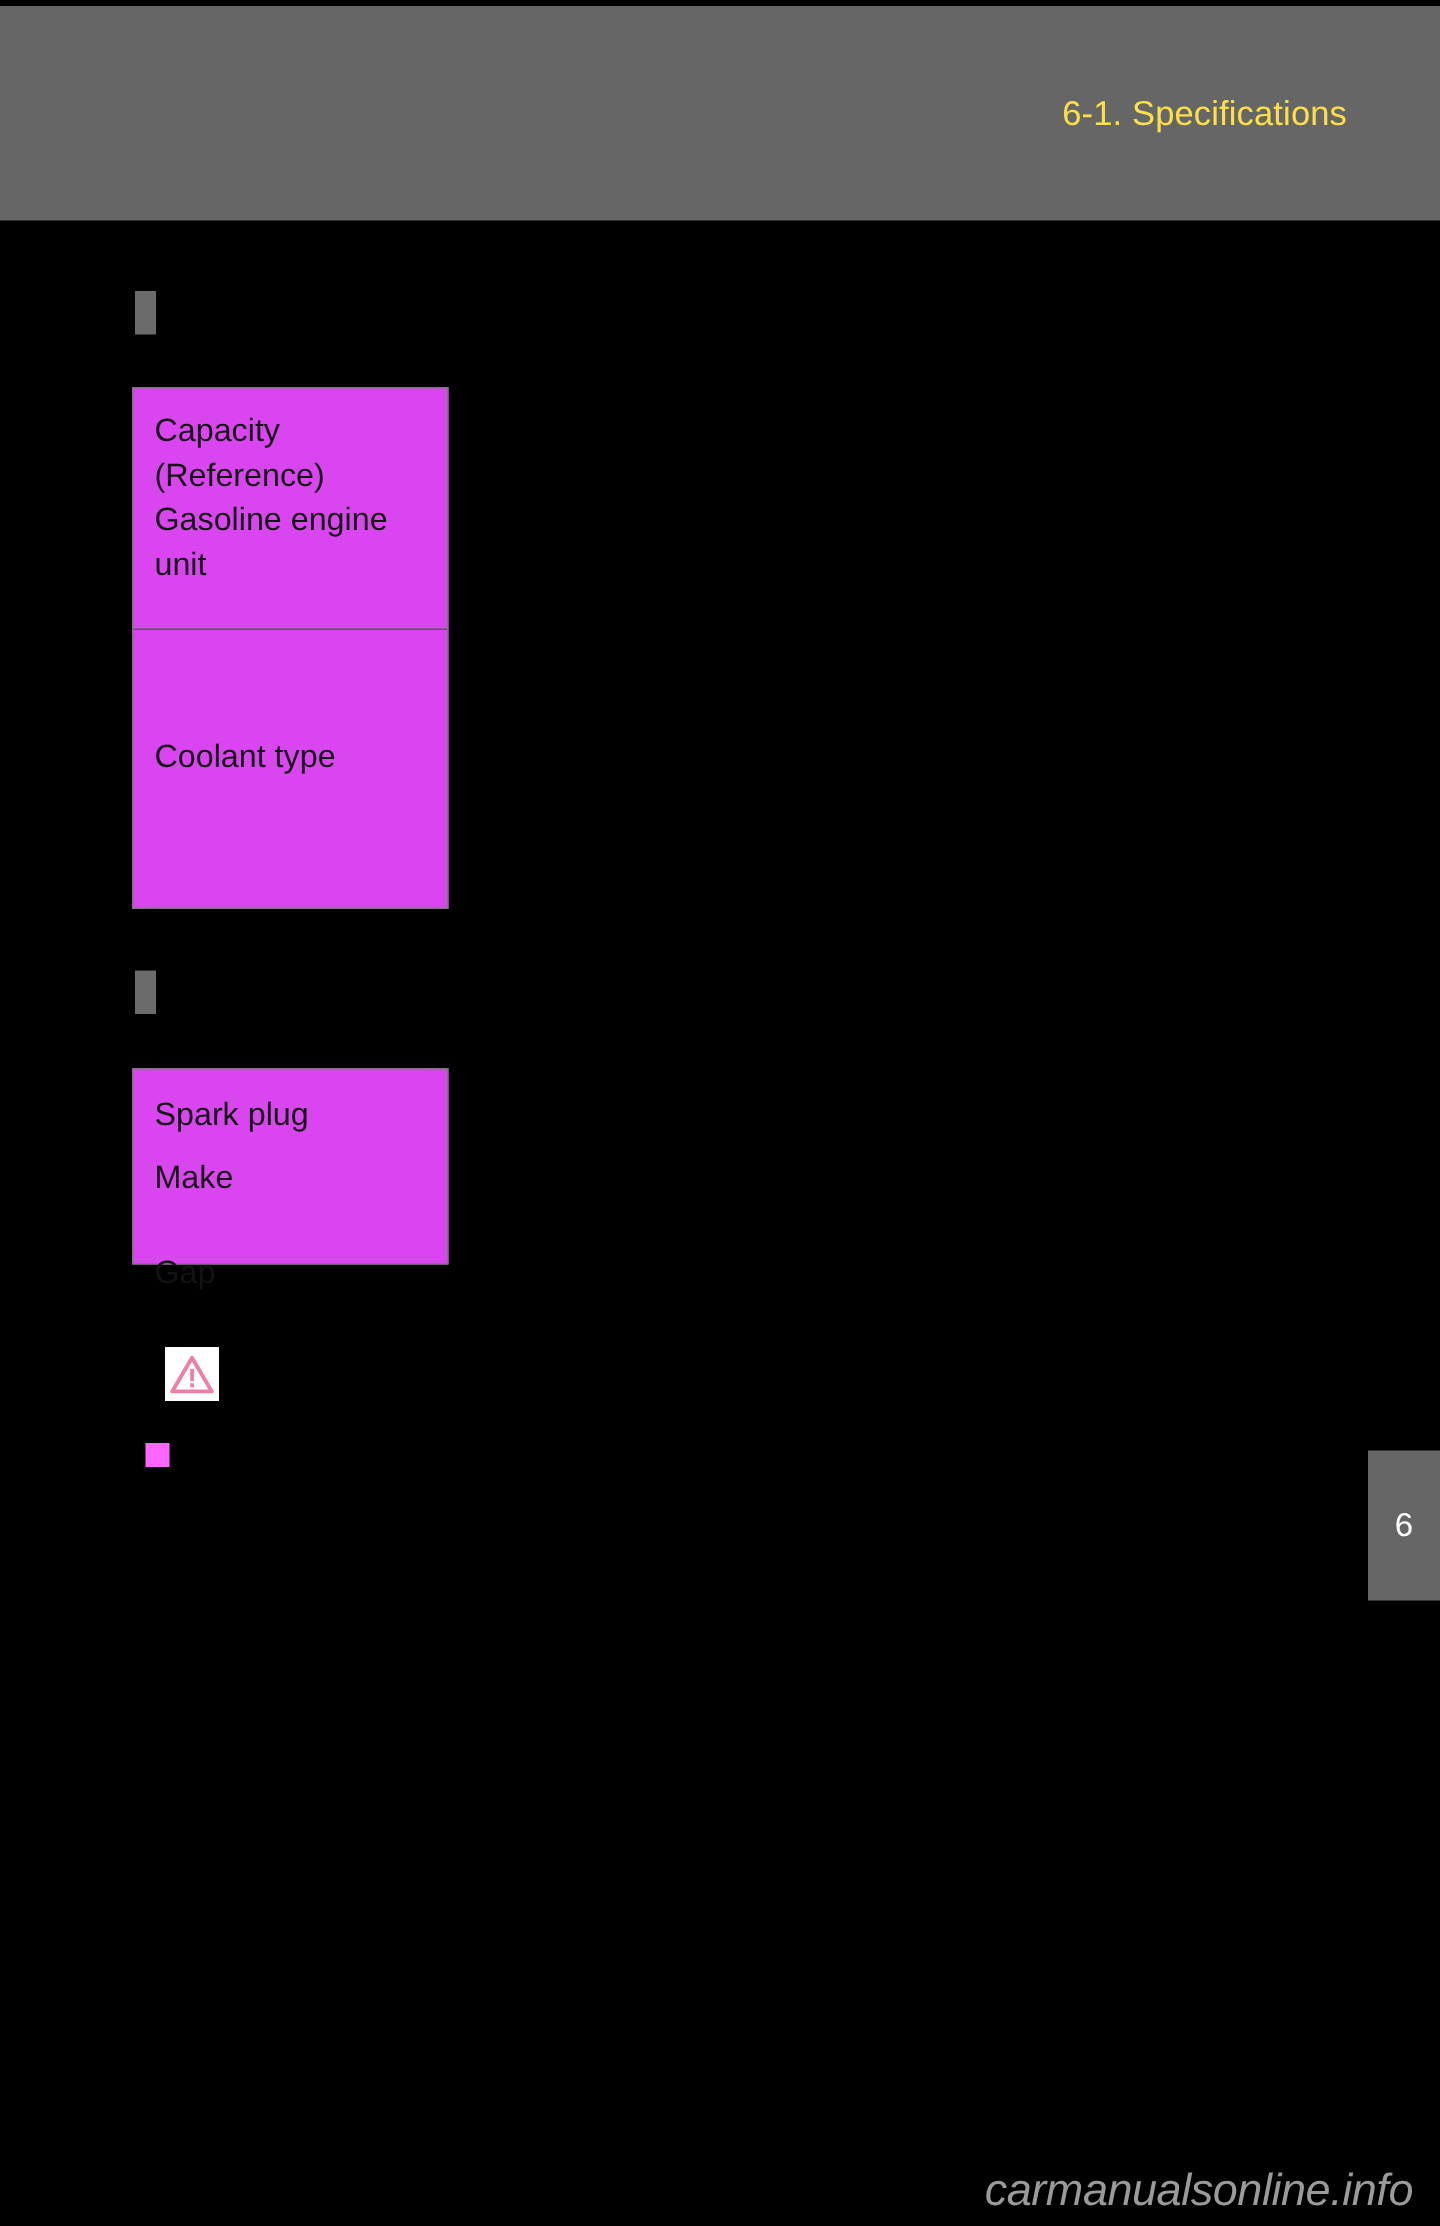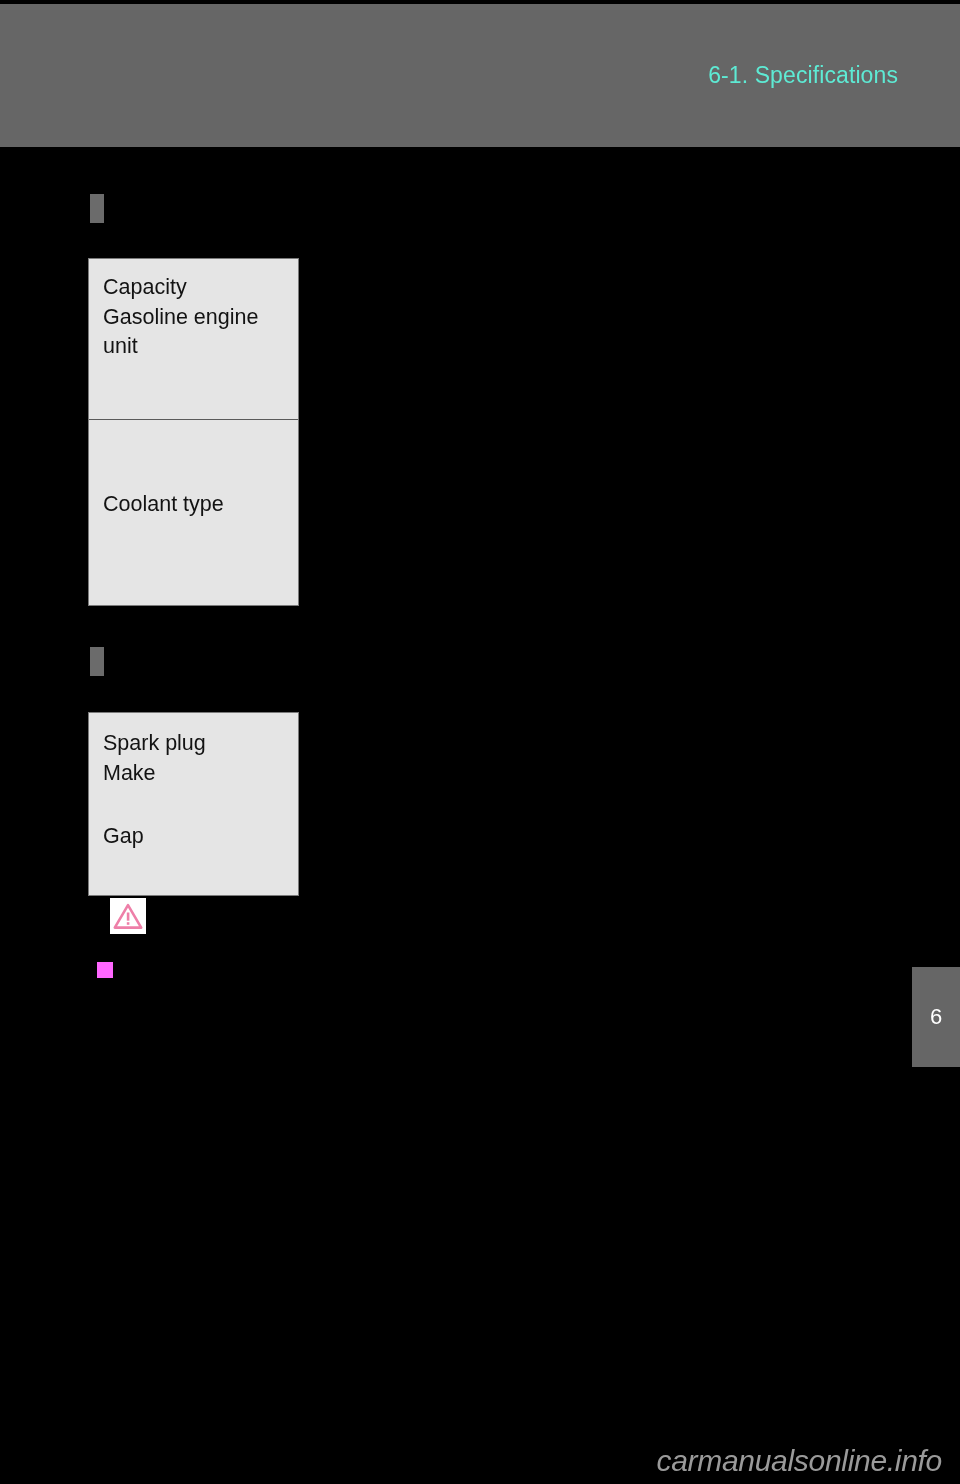--- a/index.html
+++ b/index.html
@@ -29,21 +29,21 @@
     left: 0;
     top: 4px;
     width: 960px;
     height: 143px;
     background: #666666;
   }
   .header-title {
     position: absolute;
     right: 62px;
     top: 56px;
-    color: #5eead4;
+    color: #fde047;
     font-size: 23px;
     line-height: 30px;
     letter-spacing: 0.1px;
     white-space: nowrap;
     font-family: "Liberation Sans", sans-serif;
   }
 
   
   .section-marker {
     position: absolute;
@@ -53,21 +53,21 @@
   }
   .section-marker.m1 { left: 90px; top: 194px; }
   .section-marker.m2 { left: 90px; top: 647px; }
 
   
   .spec-table {
     position: absolute;
     left: 88px;
     width: 211px;
     box-sizing: border-box;
-    background: #e5e5e5;
+    background: #d946ef;
     border: 1px solid #7a7a7a;
   }
   .spec-table.t1 { top: 258px; }
   .spec-table.t2 { top: 712px; }
 
   .spec-row {
     box-sizing: border-box;
     padding: 14px 0 12px 14px;
   }
   .spec-table.t1 .spec-row.r1 {
@@ -75,33 +75,33 @@
     border-bottom: 1px solid #5a5a5a;
   }
   .spec-table.t1 .spec-row.r2 {
     height: 185px;
     display: flex;
     align-items: center;
     padding-top: 0;
     padding-bottom: 16px;
   }
   .spec-table.t2 .spec-row.r1 {
-    height: 182px;
+    height: 129px;
     padding-top: 16px;
   }
 
   .spec-line {
     color: #131313;
     font-size: 21.5px;
     line-height: 29.5px;
     font-family: "Liberation Sans", sans-serif;
     white-space: pre;
   }
   .spec-line.spaced {
-    margin-top: 0;
+    margin-top: 12px;
   }
   .spec-line.spaced-lg {
     margin-top: 34px;
   }
 
   
   .warning-icon {
     position: absolute;
     left: 110px;
     top: 898px;
@@ -164,20 +164,21 @@
 
   <div class="header-bar">
     <div class="header-title">6-1. Specifications</div>
   </div>
 
   <div class="section-marker m1"></div>
 
   <div class="spec-table t1">
     <div class="spec-row r1">
       <div class="spec-line">Capacity</div>
+      <div class="spec-line">(Reference)</div>
       <div class="spec-line">Gasoline engine</div>
       <div class="spec-line">unit</div>
     </div>
     <div class="spec-row r2">
       <div class="spec-line">Coolant type</div>
     </div>
   </div>
 
   <div class="section-marker m2"></div>
 

